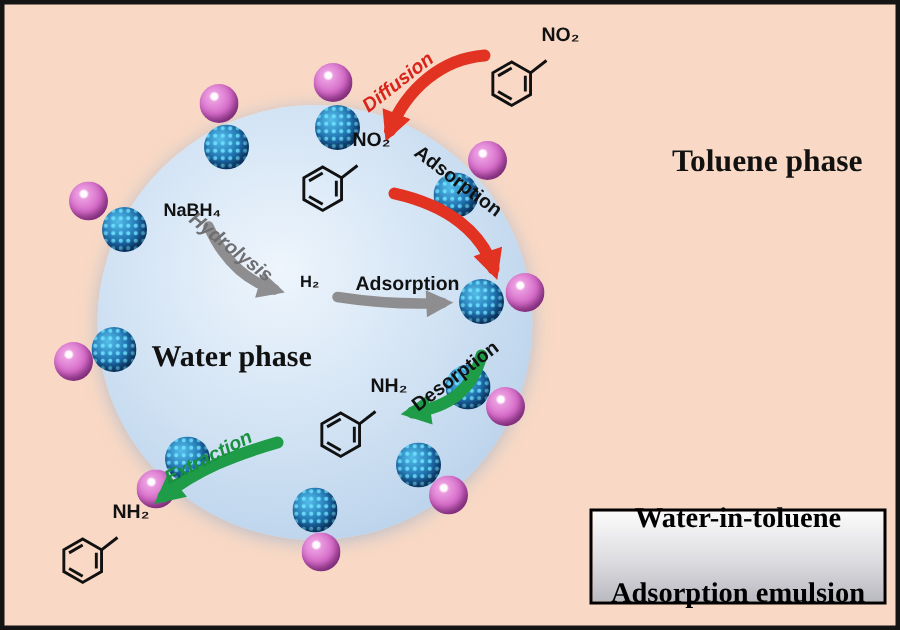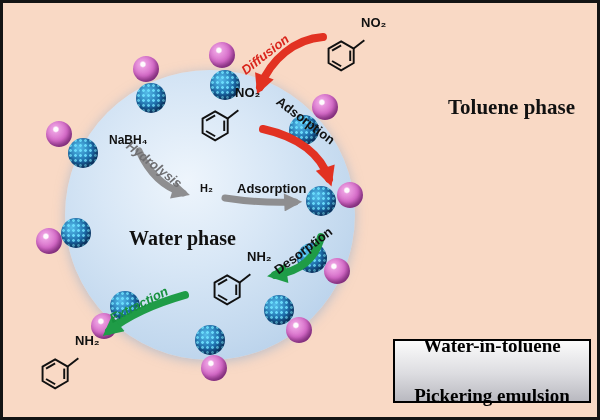--- a/index.html
+++ b/index.html
@@ -25,21 +25,21 @@
   .sphere.blue {
     width:30px; height:30px;
     background:
       radial-gradient(rgba(110,225,255,.9) 1px, rgba(0,0,0,0) 1.7px),
       radial-gradient(circle at 36% 32%, #54bce9 0%, #1d6fae 52%, #0a3a66 94%);
     background-size: 5px 5px, 100% 100%;
     box-shadow: inset -2px -3px 6px rgba(0,10,40,.55);
   }
   .serif-label { position:absolute; font-family:"Liberation Serif","DejaVu Serif",serif; font-weight:bold; color:#111; white-space:nowrap; }
   #toluene-label { left:398px; top:92px; font-size:21px;margin-left:47px; }
-  #water-label  { left:98px;  top:224px; font-size:20px;margin-left:28px; }
+  #water-label  { left:98px;  top:224px; font-size:20px; }
   .chem-label { position:absolute; font-weight:bold; color:#111; white-space:nowrap; }
   #nabh4 { left:106px; top:130px; font-size:12px; }
   #h2    { left:197px; top:179px; font-size:11px; }
   .arrow-label { position:absolute; font-size:13px; font-weight:bold; white-space:nowrap; }
   #lbl-diffusion      { left:234px; top:44px;  color:#d9241b; font-style:italic; transform:rotate(-38deg); }
   #lbl-adsorption-top { left:268px; top:110px; color:#111; transform:rotate(37deg); }
   #lbl-hydrolysis     { left:118px; top:154px; color:#6f6f72; font-style:italic; transform:rotate(38deg); }
   #lbl-adsorption-mid { left:234px; top:178px; color:#111; }
   #lbl-desorption     { left:266px; top:240px; color:#111; transform:rotate(-37deg); }
   #lbl-extraction     { left:104px; top:294px; color:#17913e; font-style:italic; transform:rotate(-27deg); }
@@ -169,16 +169,16 @@
 
   <div class="arrow-label" id="lbl-diffusion">Diffusion</div>
   <div class="arrow-label" id="lbl-adsorption-top">Adsorption</div>
   <div class="arrow-label" id="lbl-hydrolysis">Hydrolysis</div>
   <div class="arrow-label" id="lbl-adsorption-mid">Adsorption</div>
   <div class="arrow-label" id="lbl-desorption">Desorption</div>
   <div class="arrow-label" id="lbl-extraction">Extraction</div>
 
   <div class="caption-box">
     <span>Water-in-toluene</span>
-    <span>Pickering emulsion</span>
+    <span>Adsorption emulsion</span>
   </div>
 
 </div>
 
 </body></html>

